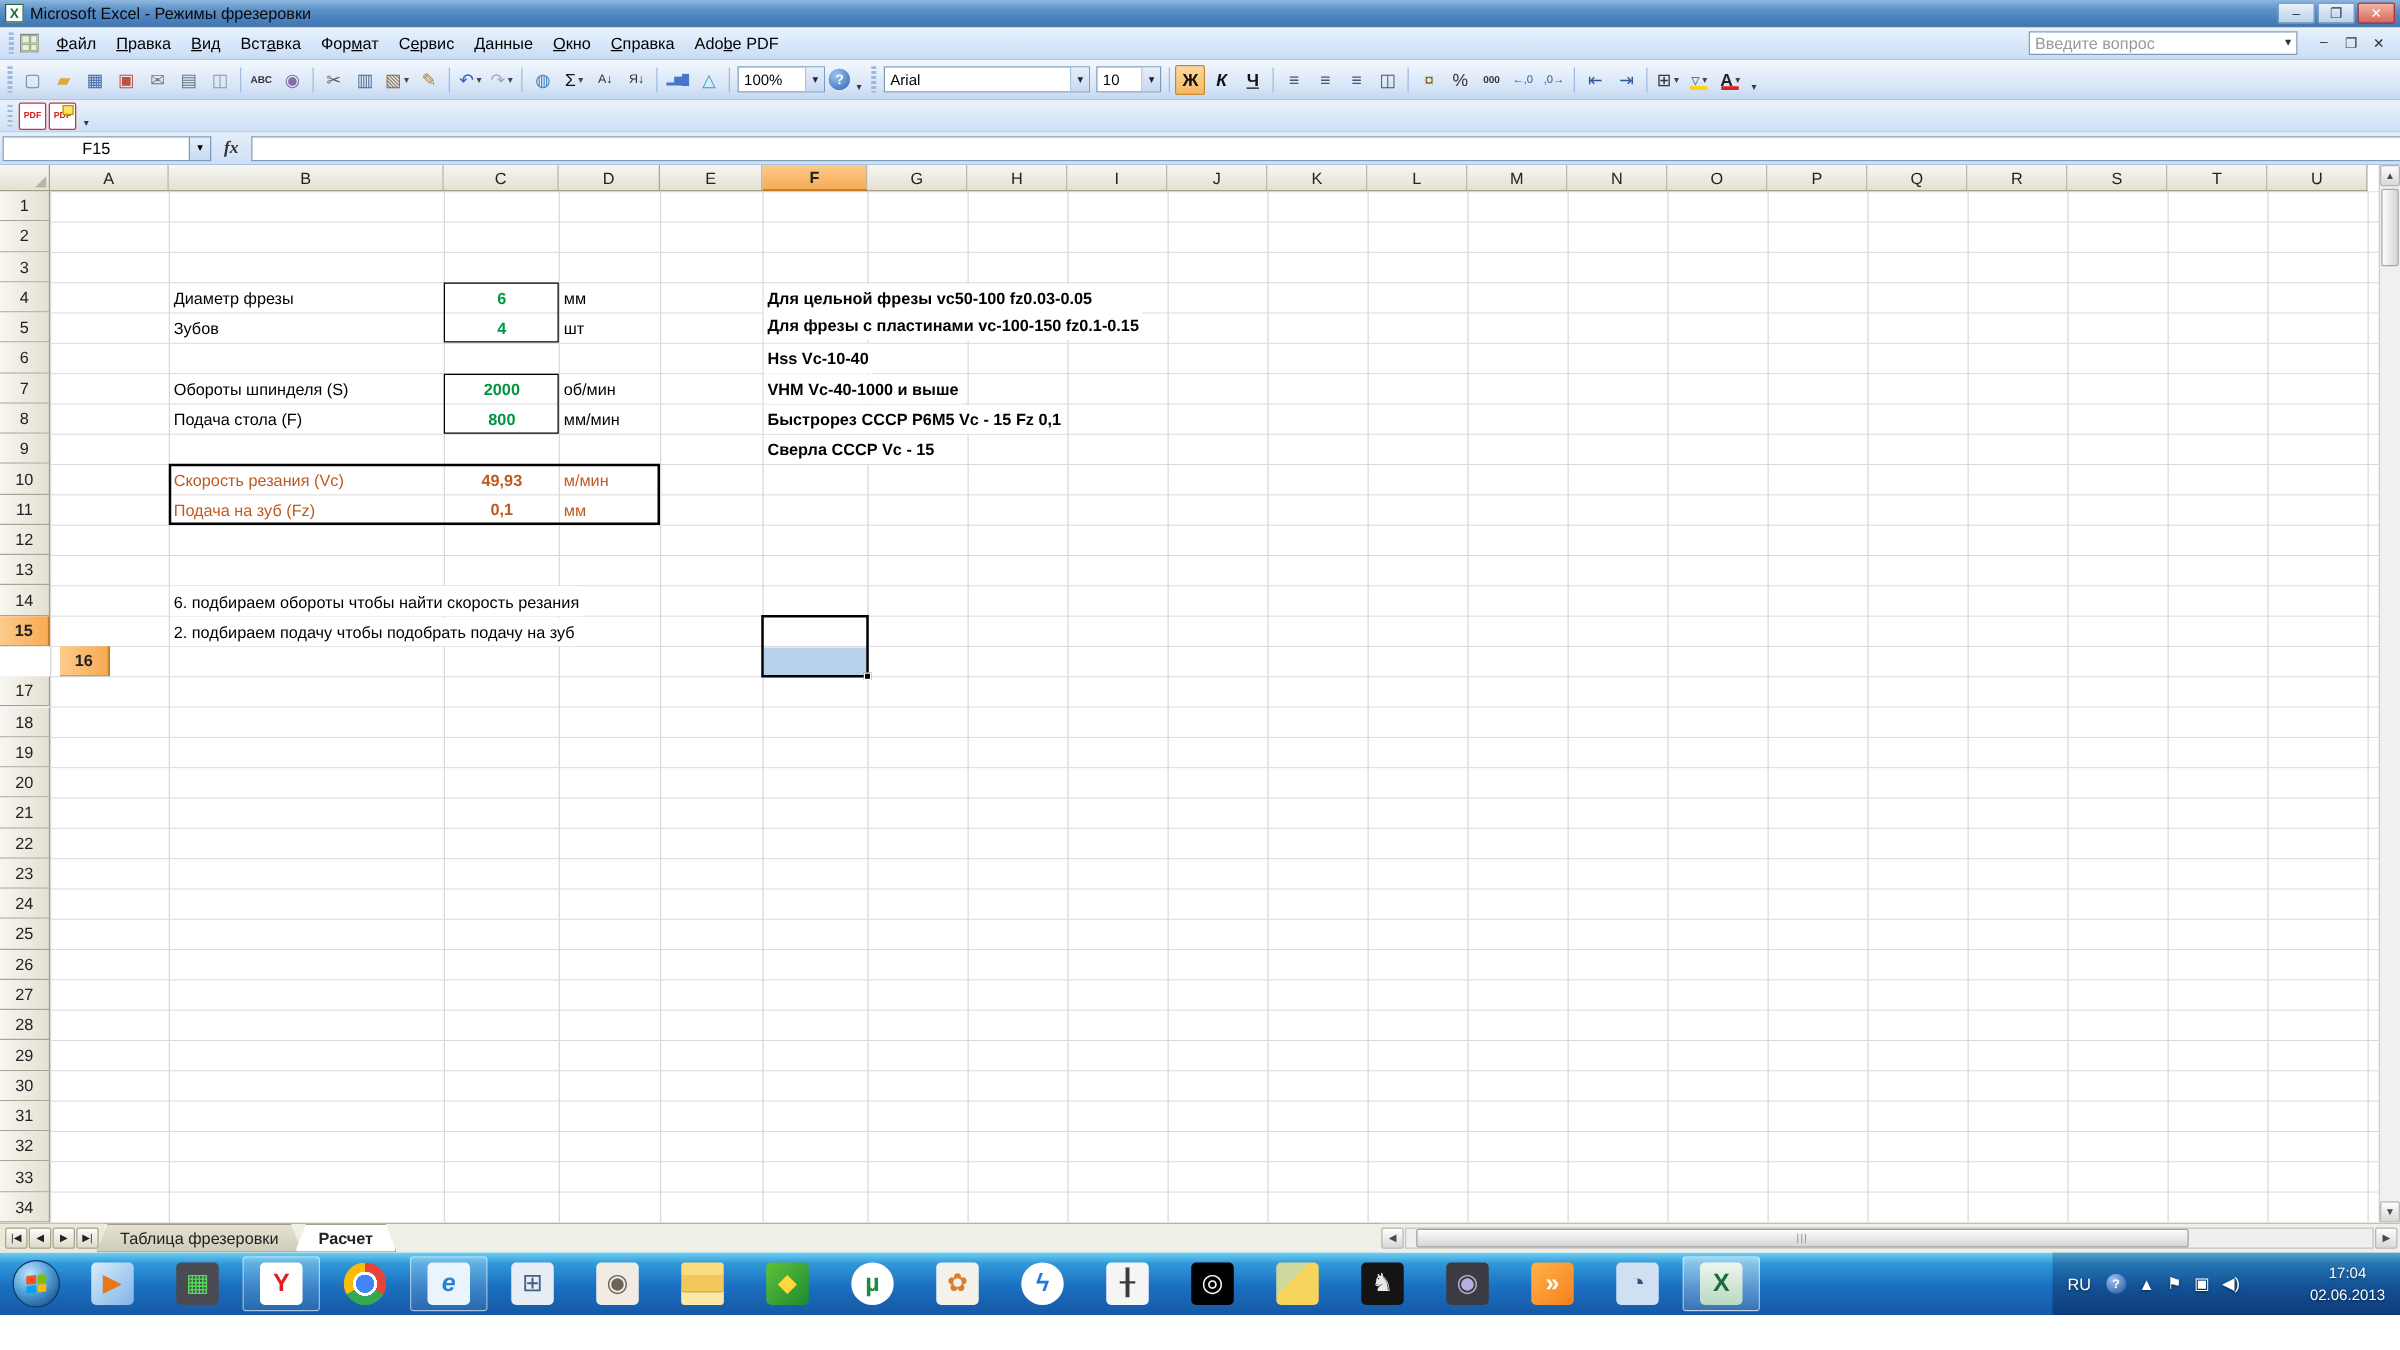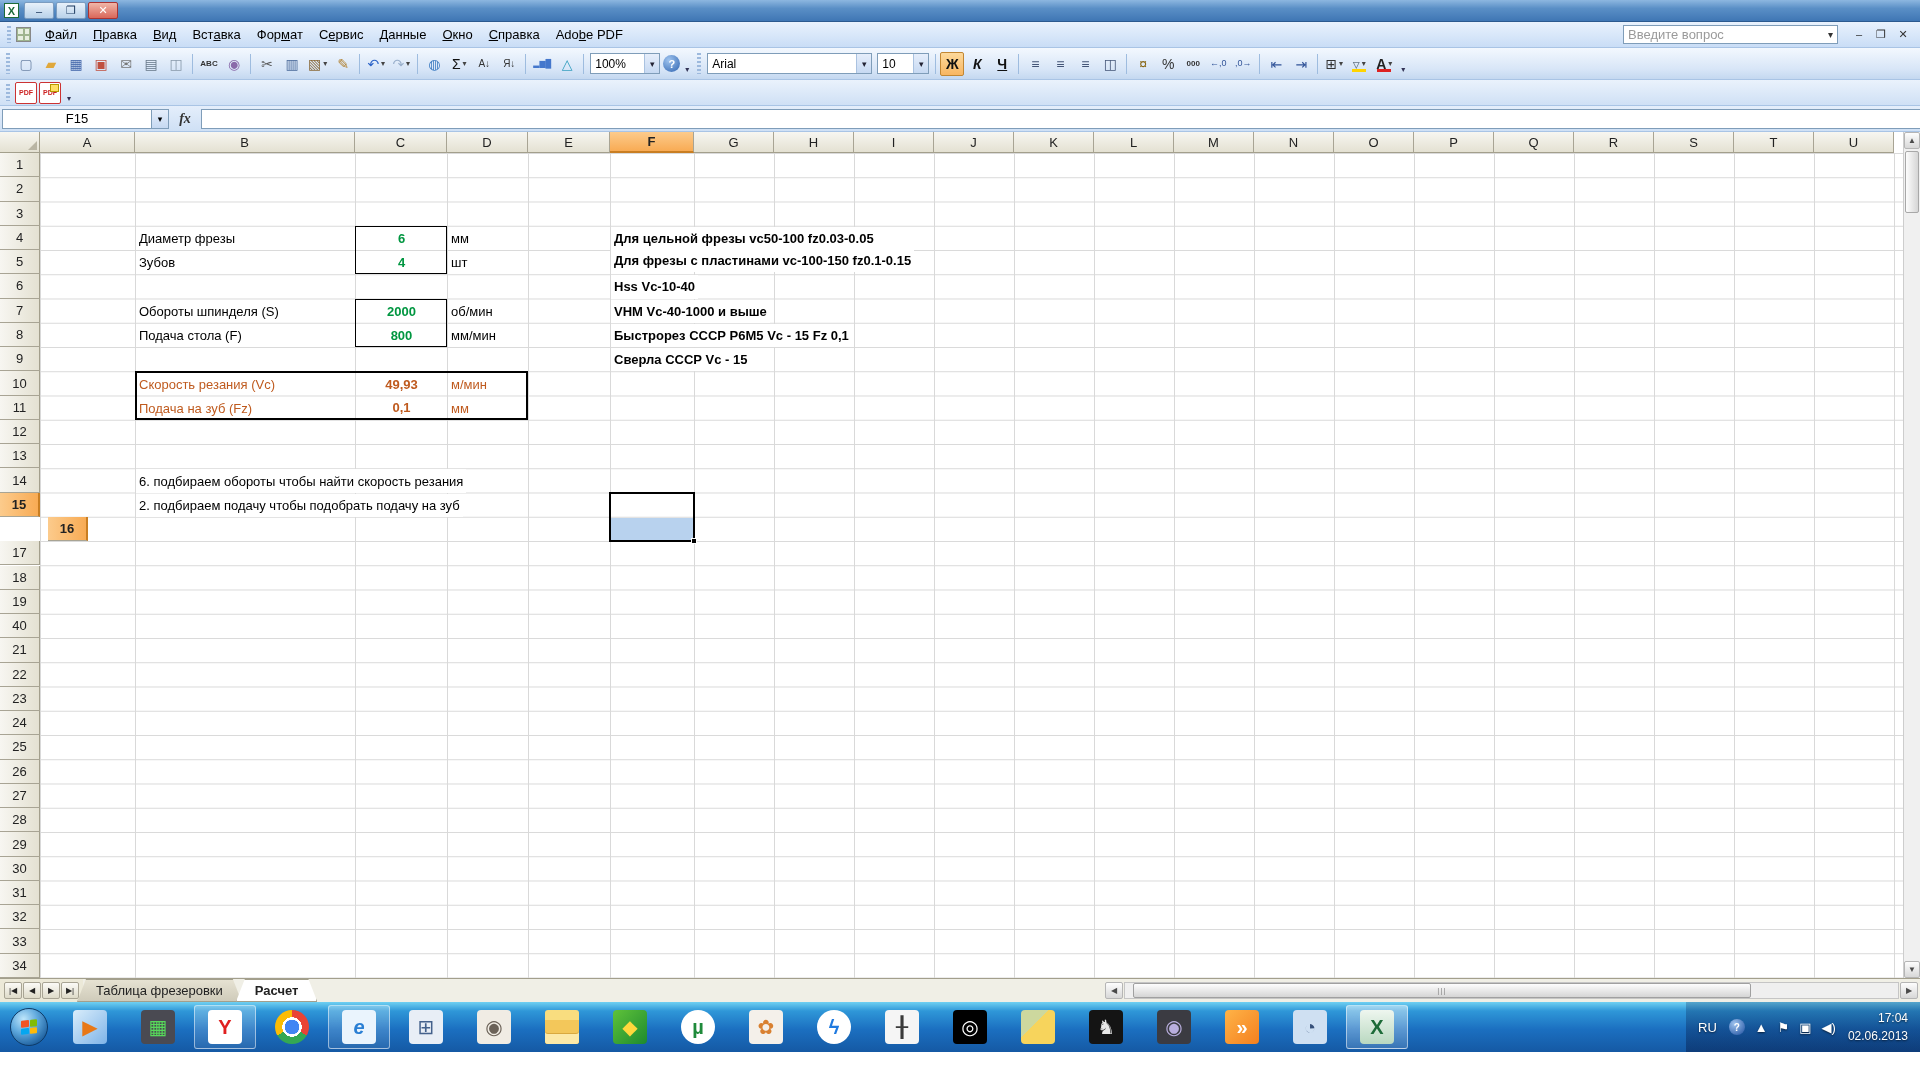--- a/index.html
+++ b/index.html
@@ -140,29 +140,30 @@
   .tb-ico { width:34px; height:34px; border-radius:4px; display:flex; align-items:center; justify-content:center;
     font-size:20px; line-height:1; }
   .tb-slot.framed { border:1px solid rgba(255,255,255,.5); background:linear-gradient(180deg,rgba(255,255,255,.25),rgba(255,255,255,.08));
     border-radius:3px; width:62px; height:44px; }
   .tb-slot.activewin { background:linear-gradient(180deg,rgba(255,255,255,.45),rgba(255,255,255,.15)); }
   .tray { margin-left:auto; height:50px; display:flex; align-items:center; gap:12px; padding:0 12px;
     background:linear-gradient(180deg,rgba(10,40,90,.25),rgba(5,25,70,.45)); color:#fff; }
   .tray .titem { font-size:13px; text-shadow:0 1px 2px rgba(0,0,0,.6); }
   .tray-help { width:16px; height:16px; border-radius:50%; background:radial-gradient(circle at 35% 30%,#9fc4ef,#1d4e9e);
     display:flex; align-items:center; justify-content:center; font-size:10px; font-weight:bold; }
-  .clock { text-align:right; font-size:12px; line-height:1.5; text-shadow:0 1px 2px rgba(0,0,0,.6); }
+  .clock { text-align:center; font-size:12px; line-height:1.5; text-shadow:0 1px 2px rgba(0,0,0,.6);margin-left:44px; }
 </style>
 </head>
 <body>
 
 <div id="screen">
 
   <div class="titlebar">
     <div class="app-ico">X</div>
+    <div class="title-text">Microsoft Excel - Режимы фрезеровки</div>
     <div class="winbtns">
       <div class="winbtn">–</div>
       <div class="winbtn">❐</div>
       <div class="winbtn close">✕</div>
     </div>
   </div>
 
   <div class="menubar">
     <div class="grip"></div>
     <div class="wb-ico">
@@ -398,21 +399,21 @@
         <div class="rowhdr" style="top: 218.382px; height: 24.2647px;">10</div>
         <div class="rowhdr" style="top: 242.647px; height: 24.2647px;">11</div>
         <div class="rowhdr" style="top: 266.912px; height: 24.2647px;">12</div>
         <div class="rowhdr" style="top: 291.176px; height: 24.2647px;">13</div>
         <div class="rowhdr" style="top: 315.441px; height: 24.2647px;">14</div>
         <div class="rowhdr sel" style="top: 339.706px; height: 24.2647px;">15</div>
         <div class="rowhdr sel" style="top: 363.971px; height: 24.2647px; margin-left: 48px;">16</div>
         <div class="rowhdr" style="top: 388.235px; height: 24.2647px;">17</div>
         <div class="rowhdr" style="top: 412.5px; height: 24.2647px;">18</div>
         <div class="rowhdr" style="top: 436.765px; height: 24.2647px;">19</div>
-        <div class="rowhdr" style="top: 461.029px; height: 24.2647px;">40</div>
+        <div class="rowhdr" style="top: 461.029px; height: 24.2647px;">20</div>
         <div class="rowhdr" style="top: 485.294px; height: 24.2647px;">21</div>
         <div class="rowhdr" style="top: 509.559px; height: 24.2647px;">22</div>
         <div class="rowhdr" style="top: 533.824px; height: 24.2647px;">23</div>
         <div class="rowhdr" style="top: 558.088px; height: 24.2647px;">24</div>
         <div class="rowhdr" style="top: 582.353px; height: 24.2647px;">25</div>
         <div class="rowhdr" style="top: 606.618px; height: 24.2647px;">26</div>
         <div class="rowhdr" style="top: 630.882px; height: 24.2647px;">27</div>
         <div class="rowhdr" style="top: 655.147px; height: 24.2647px;">28</div>
         <div class="rowhdr" style="top: 679.412px; height: 24.2647px;">29</div>
         <div class="rowhdr" style="top: 703.676px; height: 24.2647px;">30</div>

